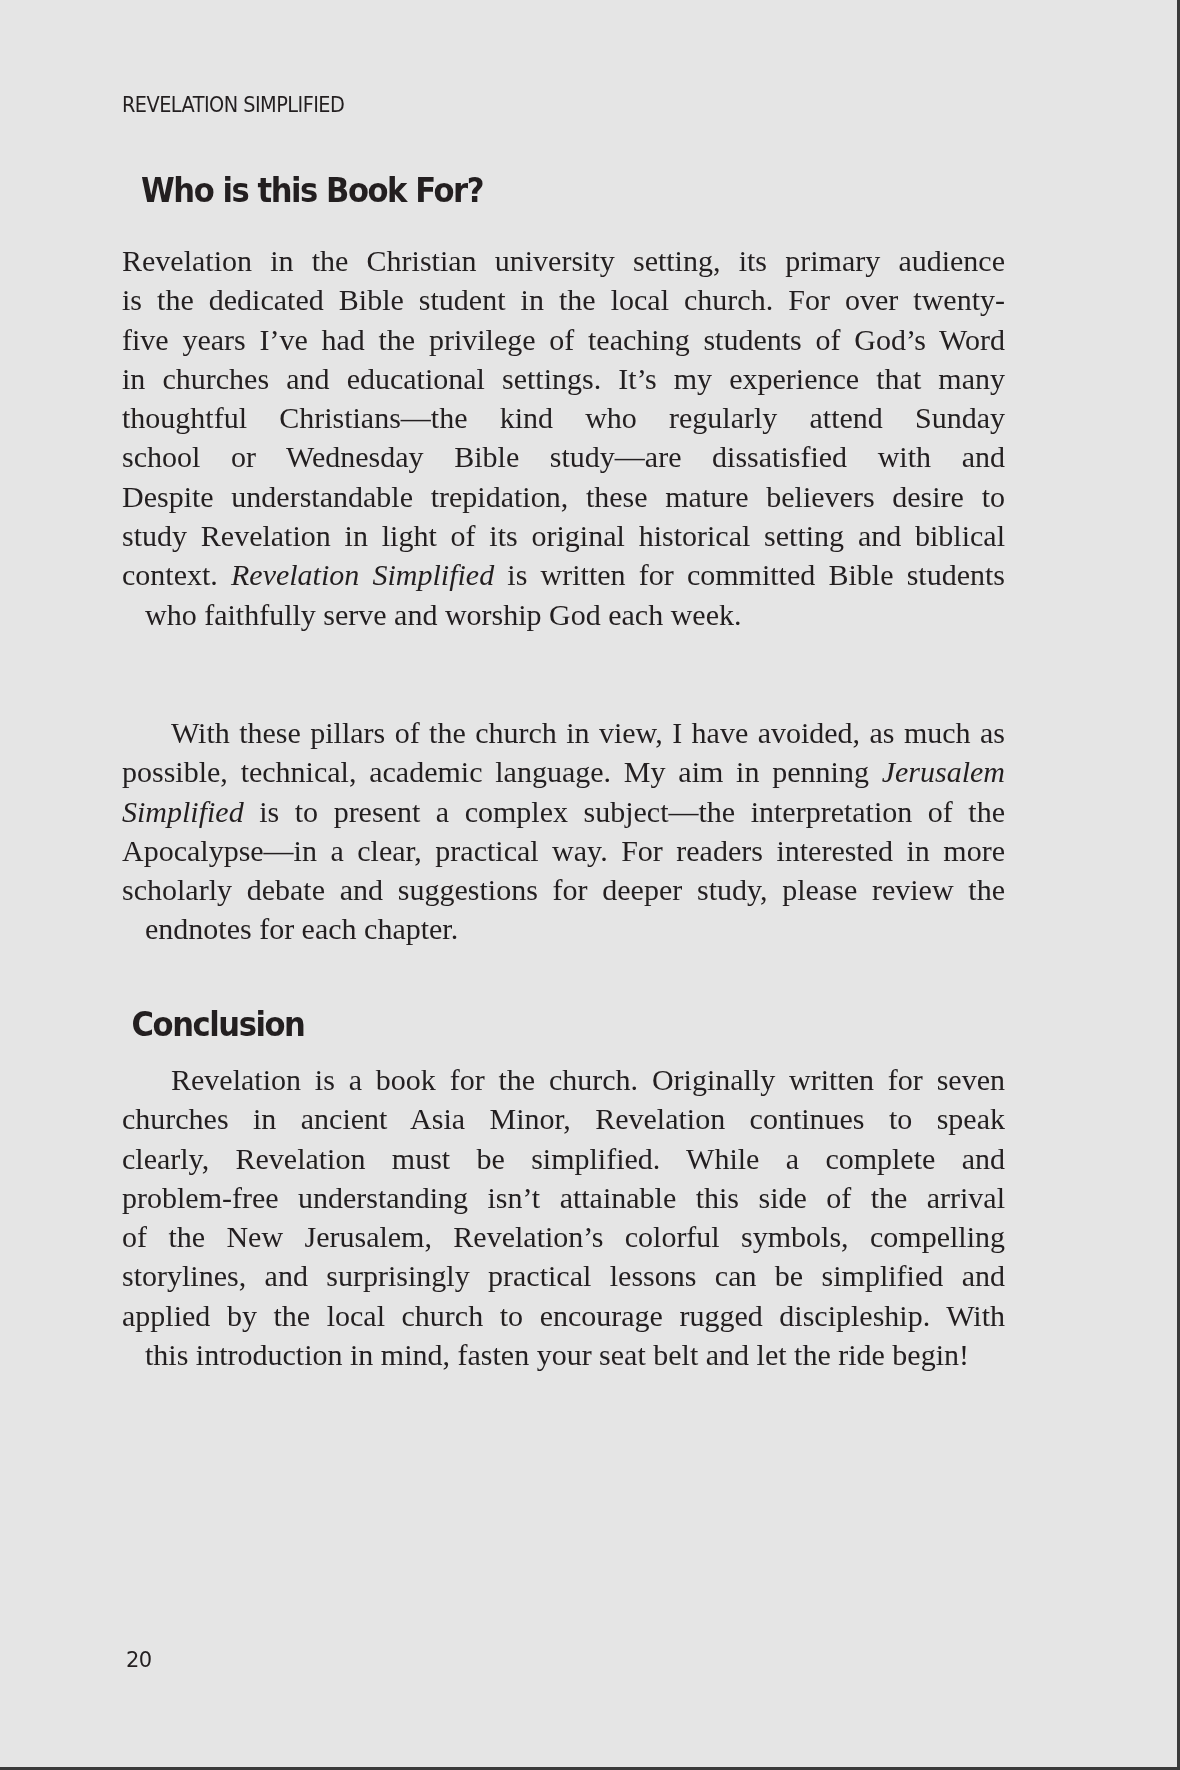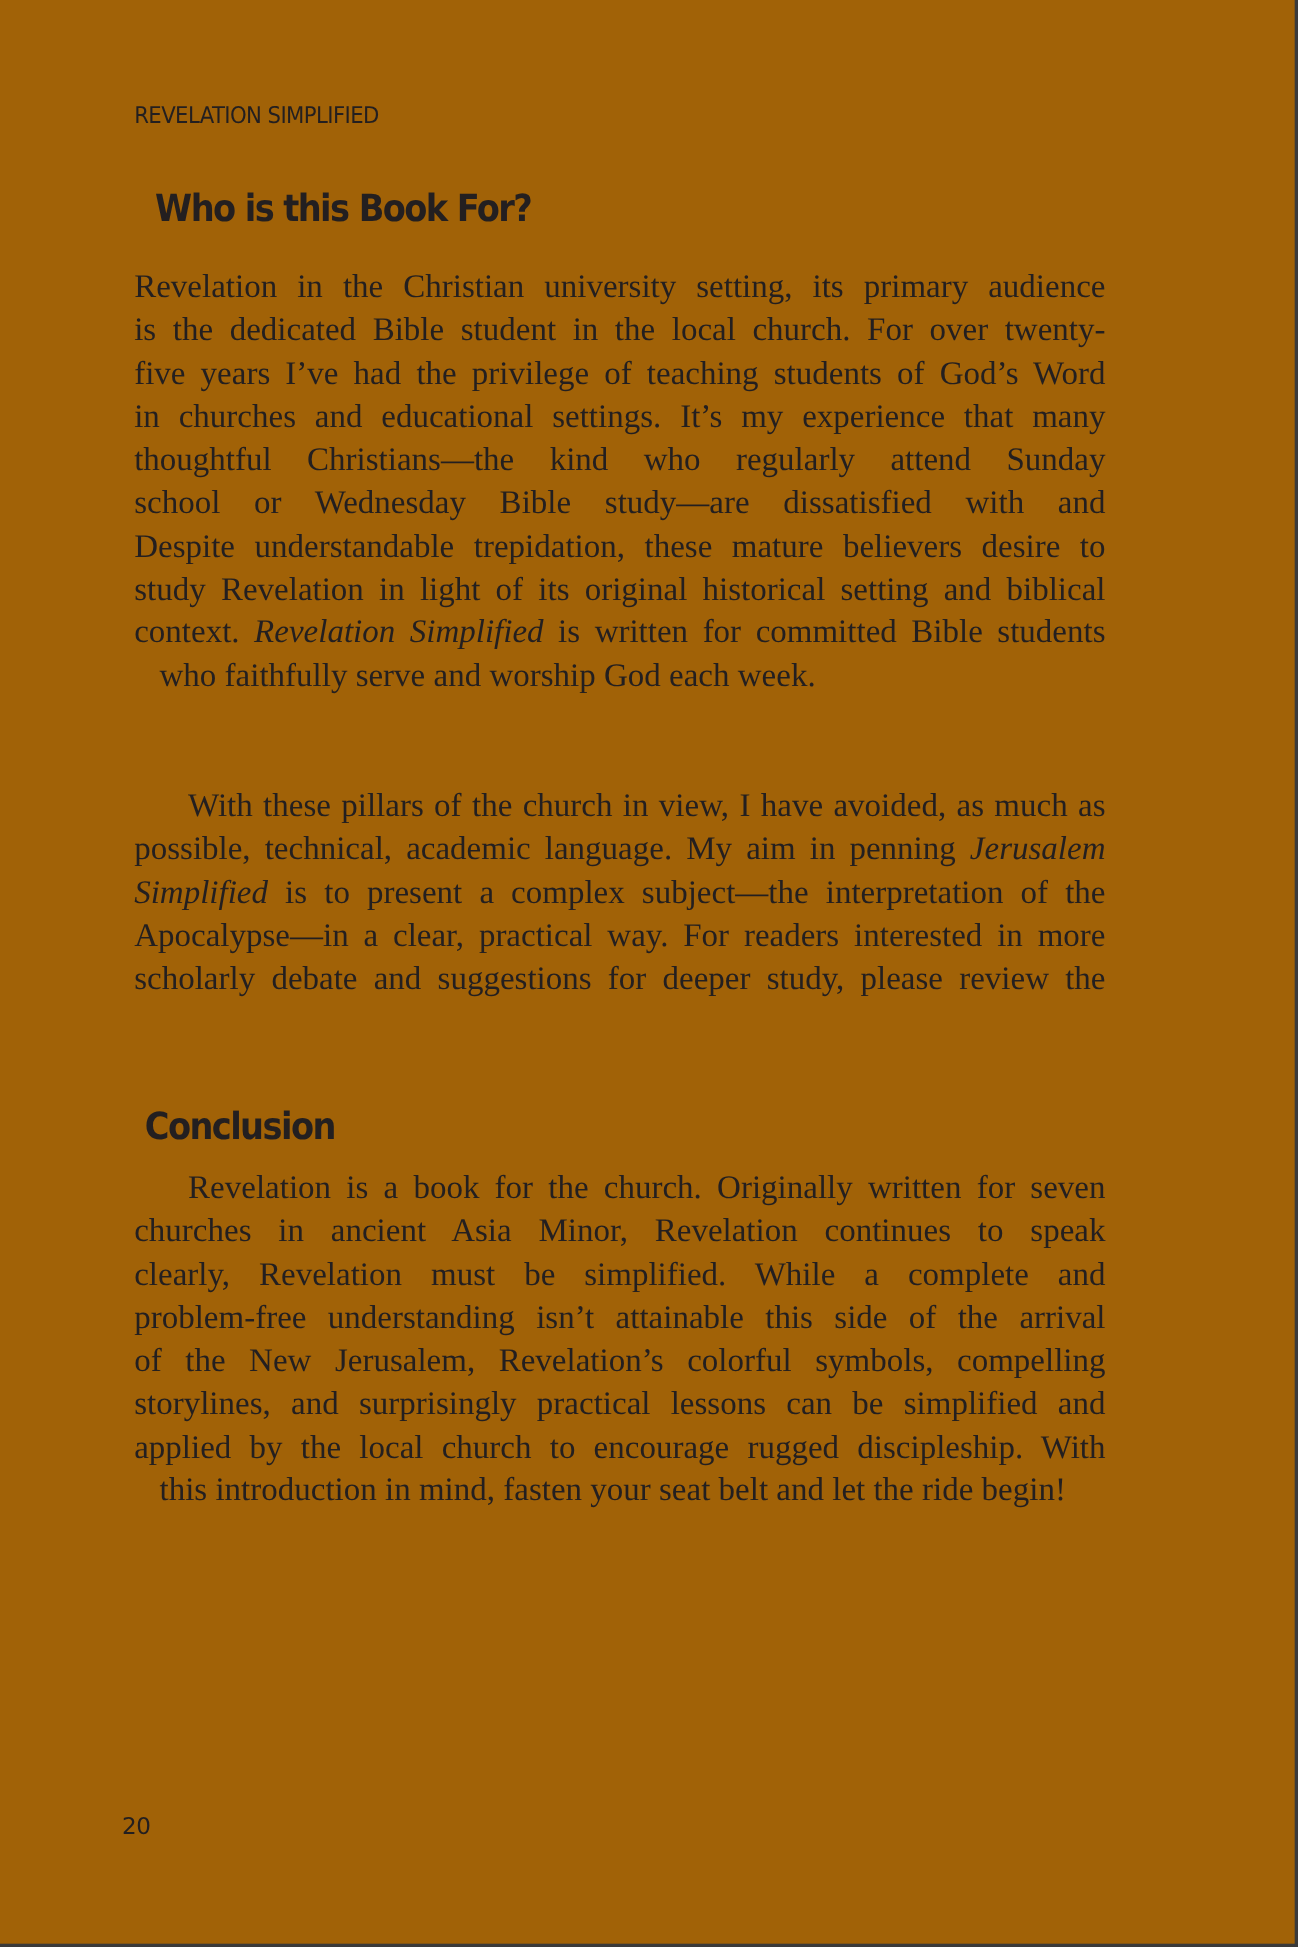--- a/index.html
+++ b/index.html
@@ -2,21 +2,21 @@
 <html><head>
 <meta charset="utf-8">
 <style>
   html, body { margin: 0; padding: 0; background: #ffffff; }
   body { width: 1180px; height: 1770px; position: relative; overflow: hidden; }
   .page {
     position: absolute; left: 0; top: 0;
     width: 1177px; height: 1767px;
     border-right: 3px solid #3a3a3a;
     border-bottom: 3px solid #3a3a3a;
-    background: #a16207;
+    background: #e5e5e5;
     color: #231f20;
   }
   .running-head {
     position: absolute; left: 122px; top: 93px;
     font-family: "DejaVu Sans", sans-serif;
     font-size: 21px; letter-spacing: -0.6px;
     transform: scaleX(0.92); transform-origin: left top;
     white-space: nowrap;
   }
   .heading {
@@ -38,21 +38,21 @@
     display: block; height: 39.3px; white-space: nowrap;
     text-align: justify; text-align-last: justify;
     overflow: visible;
   }
   .line.last { text-align-last: left; margin-left: 23px; }
   .line.first { padding-left: 49px; }
   .p1 { top: 241px; }
   .p2 { top: 713px; }
   .p3 { top: 1060px; }
   .page-number {
-    position: absolute; left: 111px; top: 1648px;
+    position: absolute; left: 126px; top: 1648px;
     font-family: "DejaVu Sans", sans-serif;
     font-size: 21px; letter-spacing: -0.5px;
   }
   i { font-style: italic; }
 </style>
 </head>
 <body>
 
 <div class="page">
   <div class="running-head">REVELATION SIMPLIFIED</div>
@@ -72,20 +72,21 @@
       <span class="line"><span>study Revelation in light of its original historical setting and biblical</span></span>
       <span class="line"><span>context. </span><i>Revelation Simplified</i><span> is written for committed Bible students</span></span>
       <span class="line last"><span>who faithfully serve and worship God each week.</span></span>
     </div>
   <div class="para p2">
       <span class="line first"><span>With these pillars of the church in view, I have avoided, as much as</span></span>
       <span class="line"><span>possible, technical, academic language. My aim in penning </span><i>Jerusalem</i></span>
       <span class="line"><i>Simplified</i><span> is to present a complex subject—the interpretation of the</span></span>
       <span class="line"><span>Apocalypse—in a clear, practical way. For readers interested in more</span></span>
       <span class="line"><span>scholarly debate and suggestions for deeper study, please review the</span></span>
+      <span class="line last"><span>endnotes for each chapter.</span></span>
     </div>
 
   <div class="heading h-conclusion">
     <span>Conclusion</span>
   </div>
 
   <div class="para p3">
       <span class="line first"><span>Revelation is a book for the church. Originally written for seven</span></span>
       <span class="line"><span>churches in ancient Asia Minor, Revelation continues to speak</span></span>
       <span class="line"><span>clearly, Revelation must be simplified. While a complete and</span></span>

